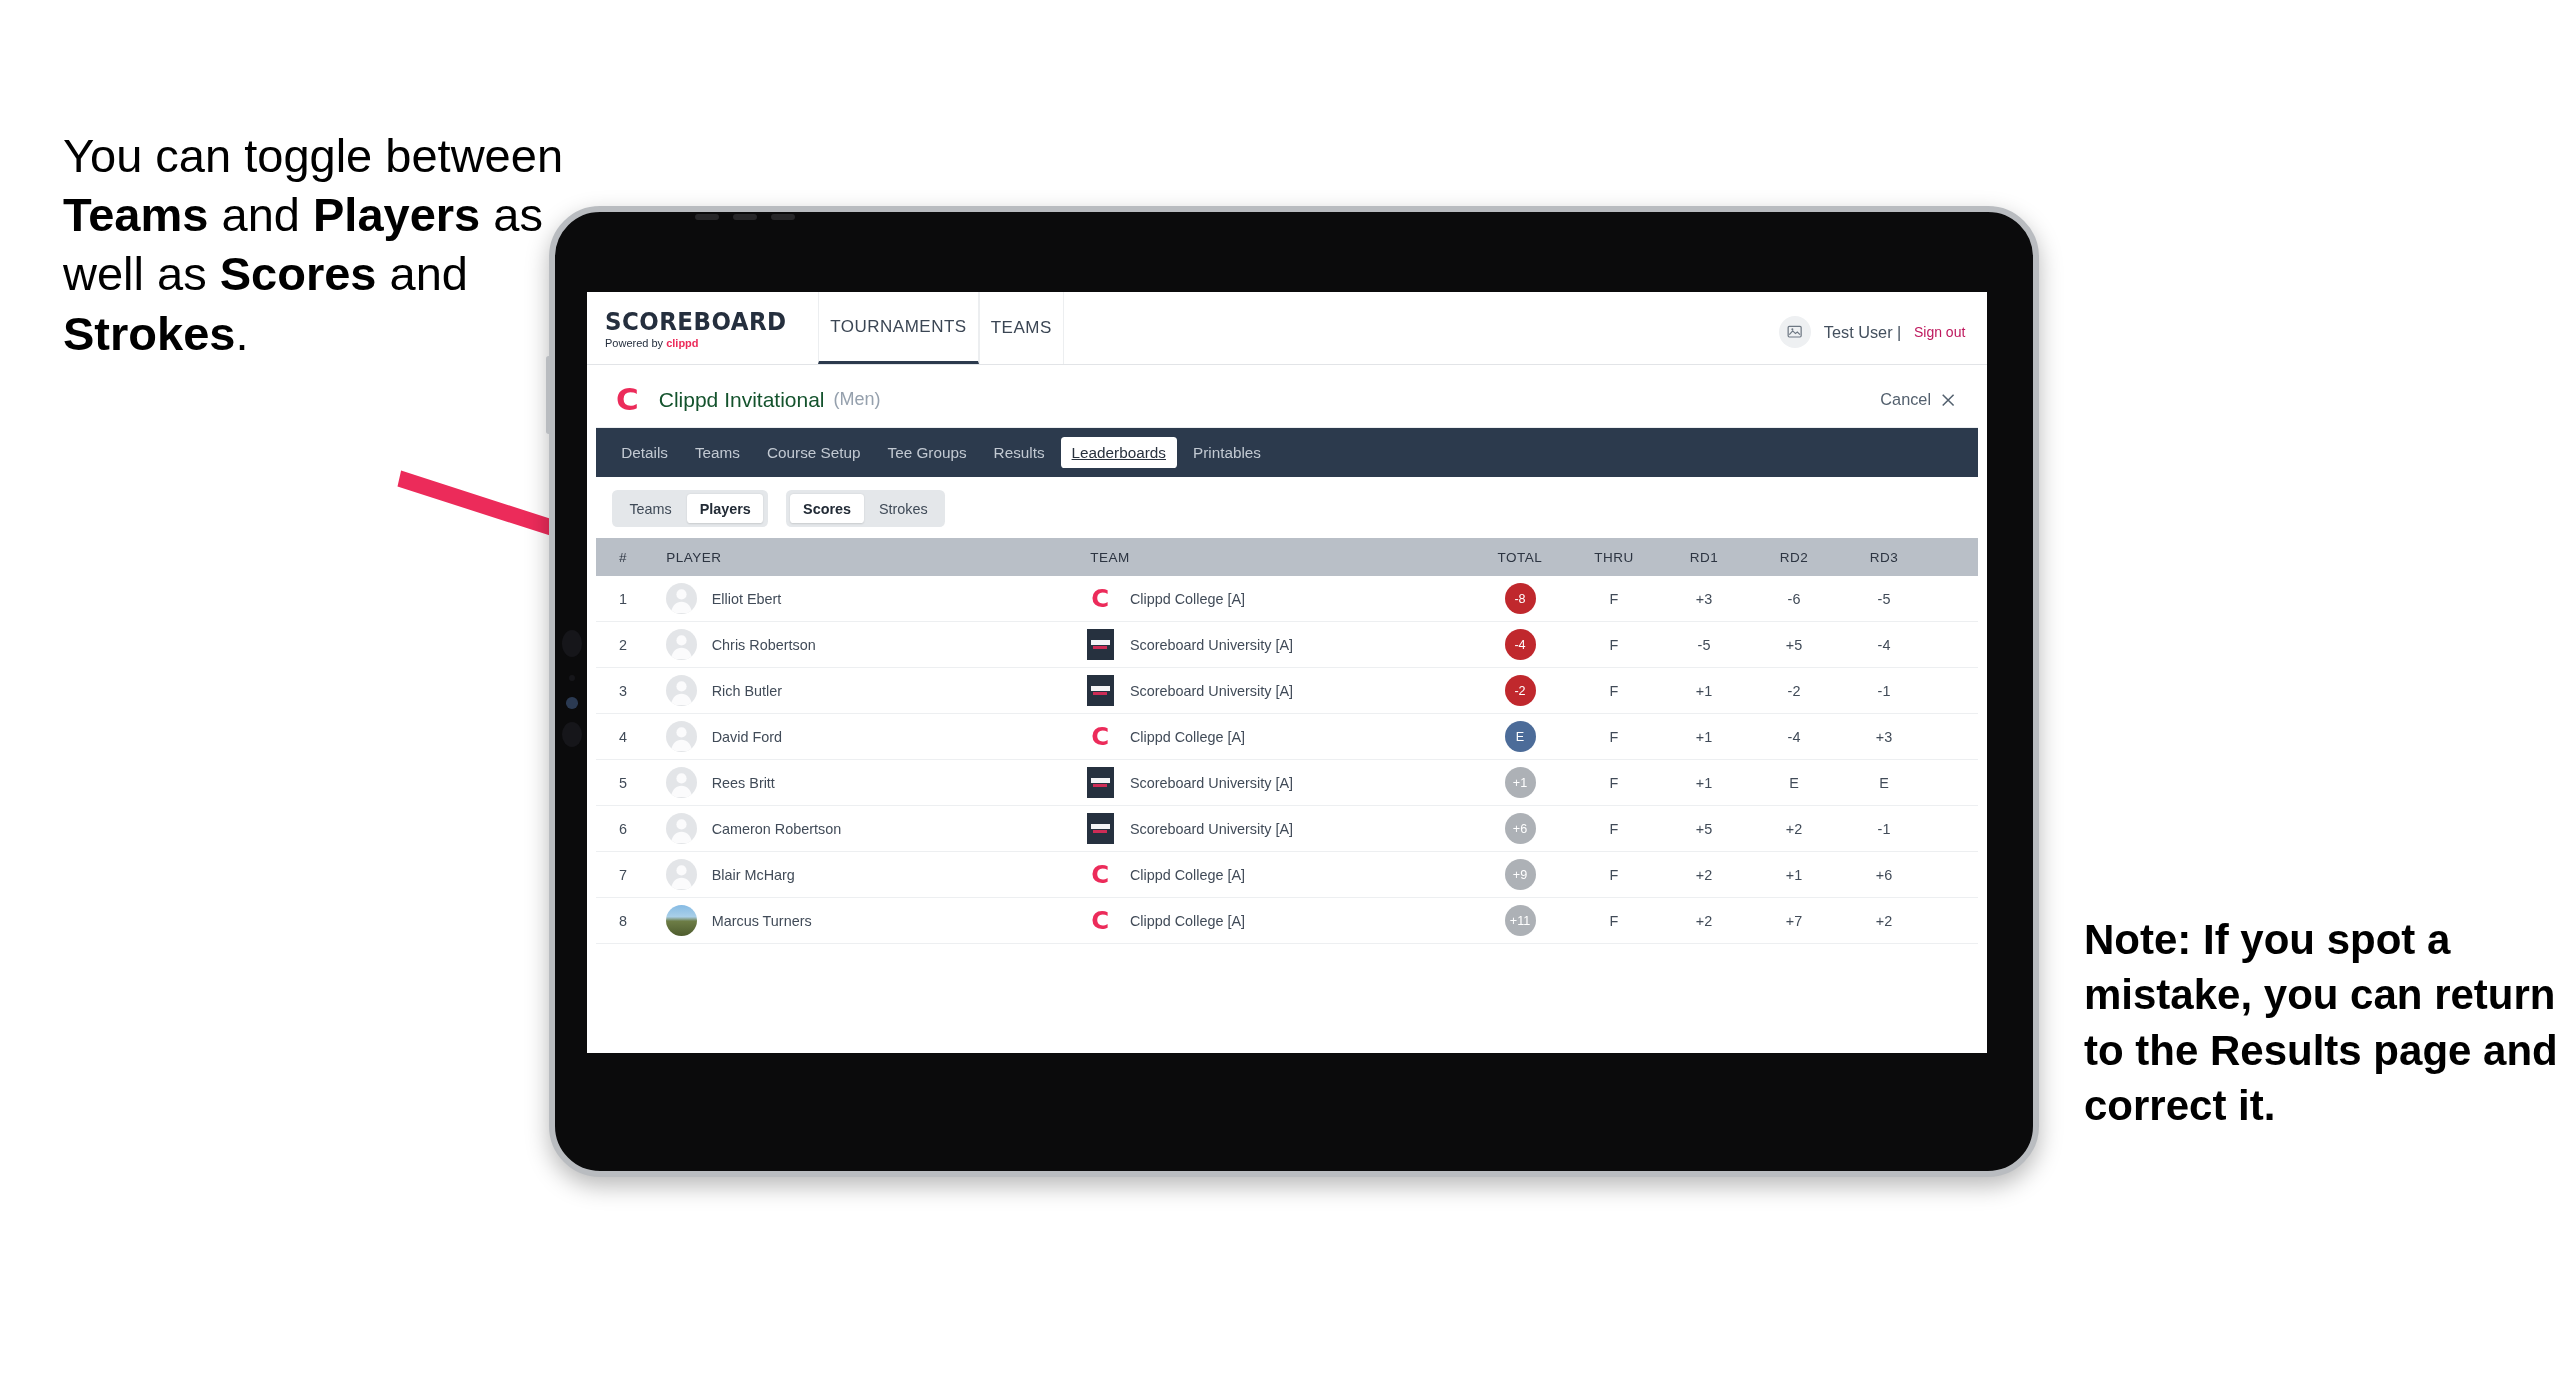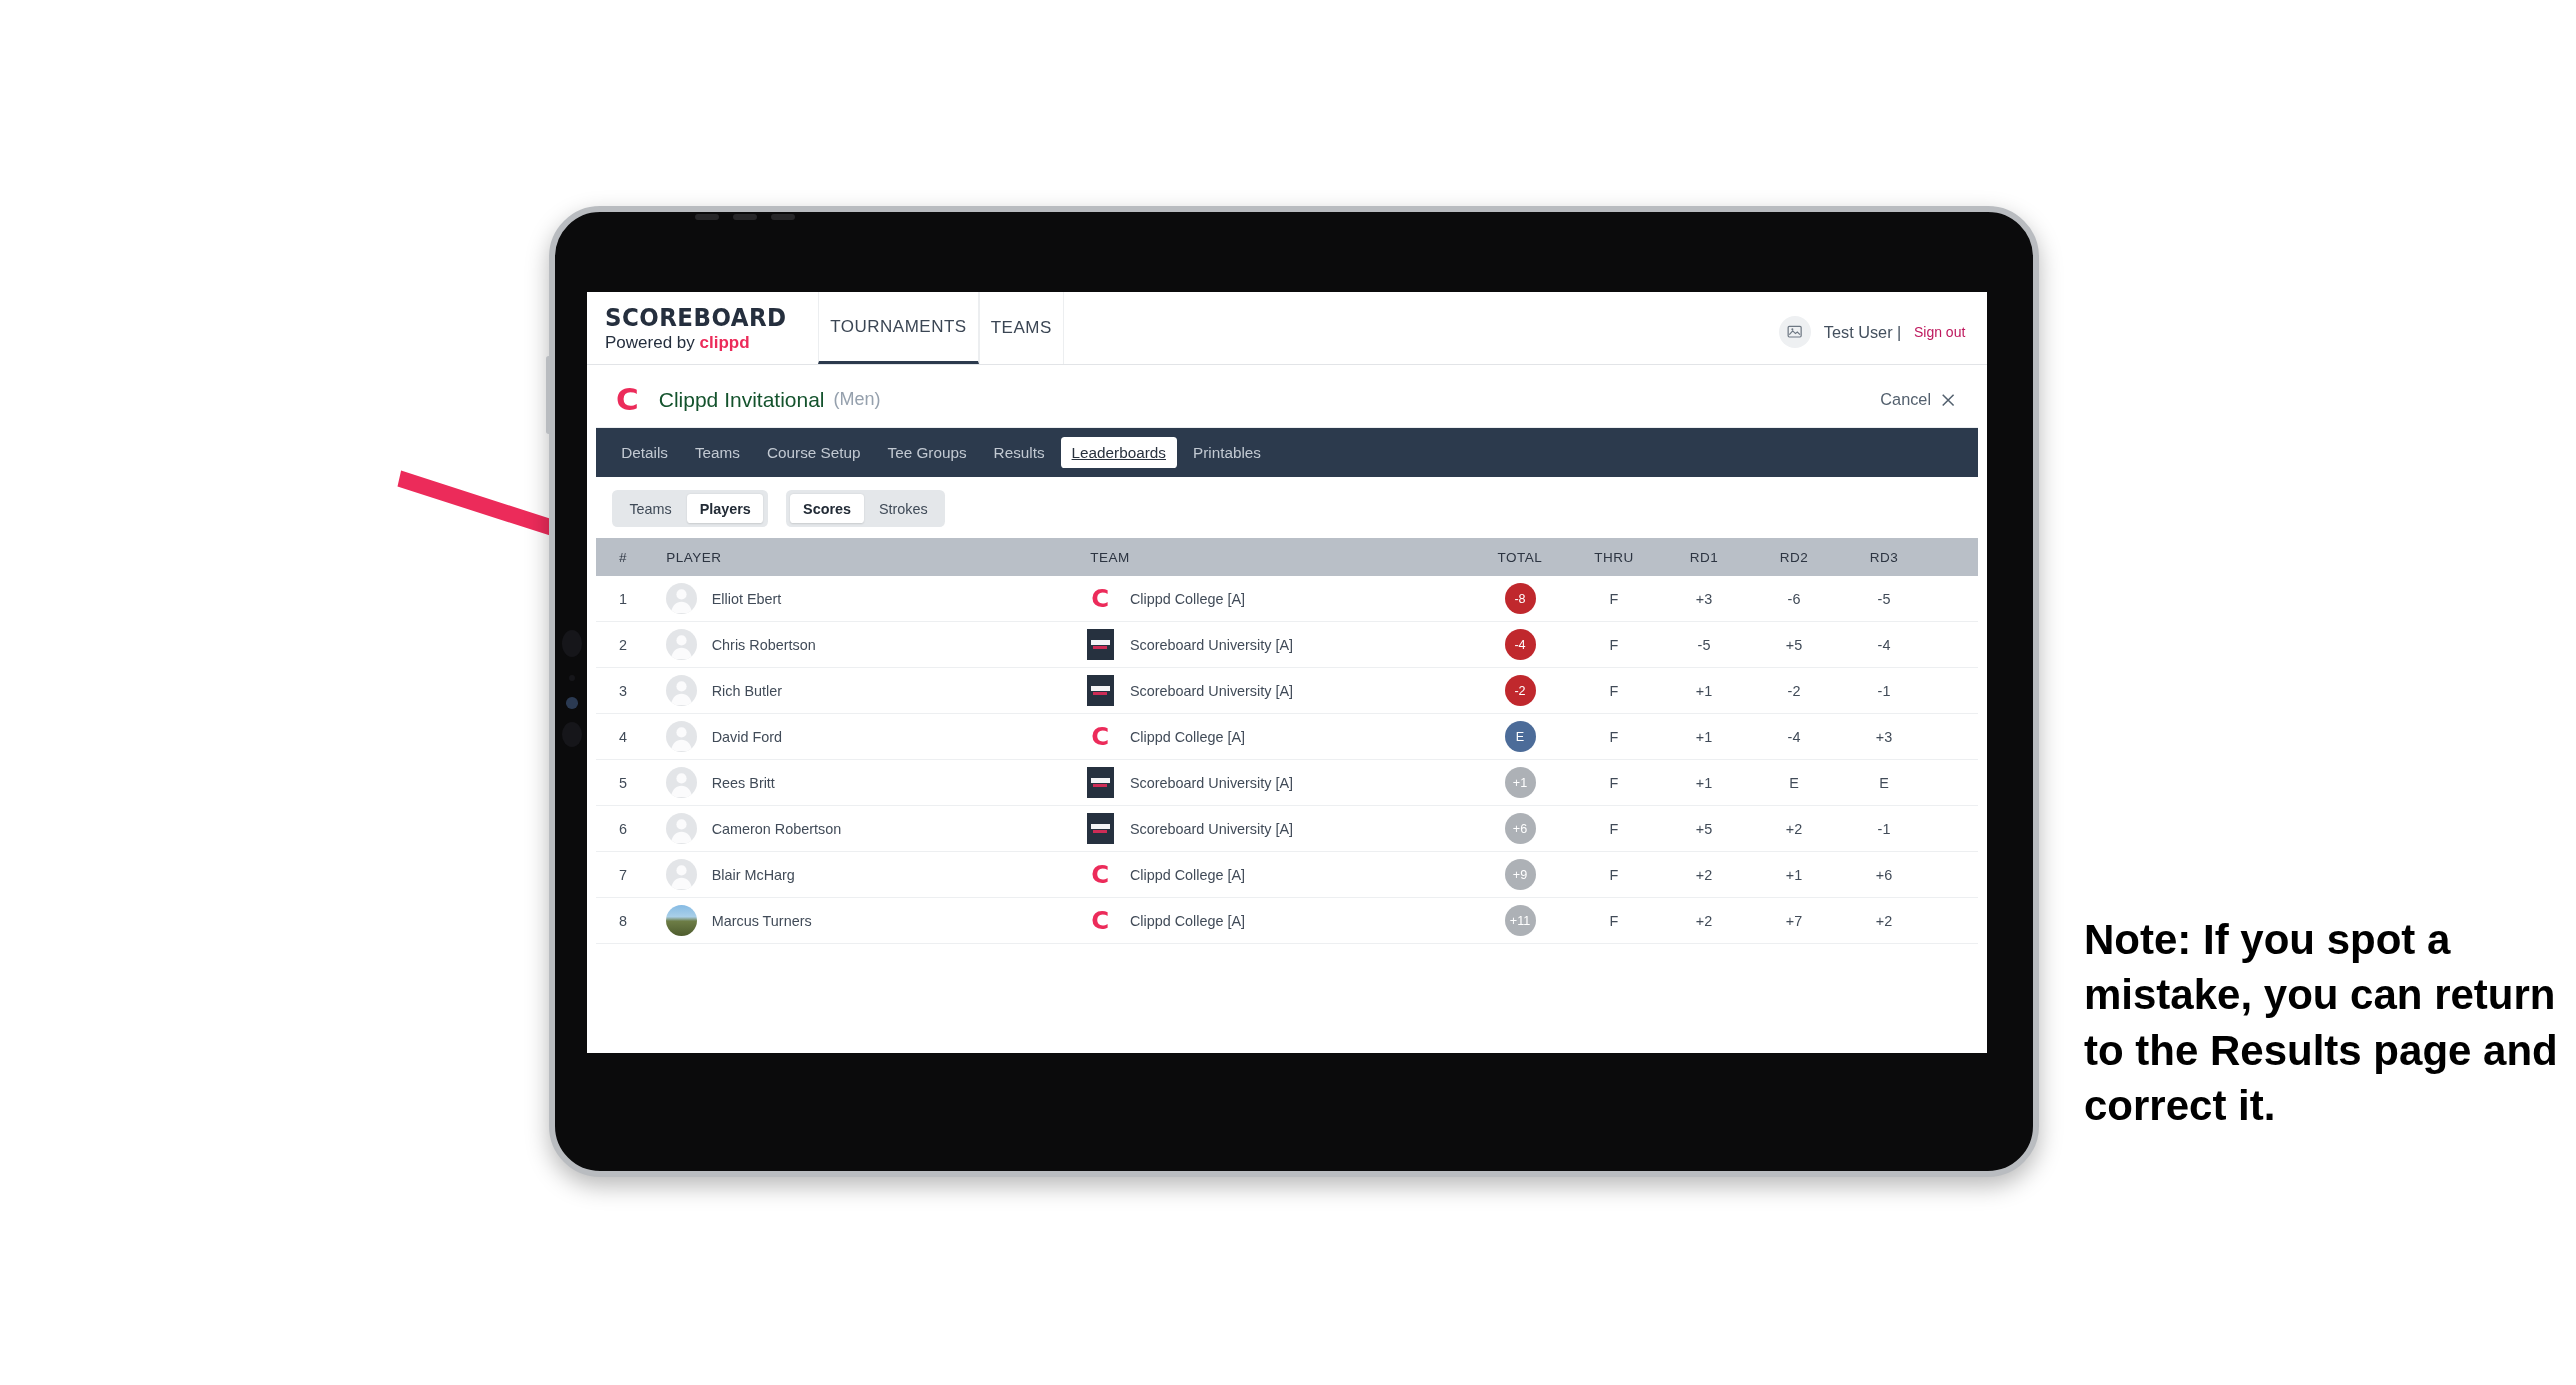--- a/index.html
+++ b/index.html
@@ -57,21 +57,21 @@
   
   #appbar {
     height: 73px; background: #fff; display: flex; align-items: stretch;
     border-bottom: 0.9px solid #e2e4e7; position: relative;
   }
   .brand { display: flex; flex-direction: column; justify-content: center; padding: 0 20px 0 18px; }
   .brand-title {
     font-size: 24.4px; font-weight: 700; letter-spacing: 0.5px; color: #252f3e;
     font-family: "DejaVu Sans", sans-serif; transform: scaleX(.94); transform-origin: left center;
   }
-  .brand-sub { font-size: 17px; color: #252f3e; margin-top: 1.8px; font-weight: 400; }
+  .brand-sub { font-size: 11px; color: #252f3e; margin-top: 1.8px; font-weight: 400; }
   .brand-sub i { color: #ec2b5a; font-style: normal; font-weight: 700; }
 
   .topnav { display: flex; align-items: stretch; }
   .topnav a {
     display: flex; align-items: center; padding: 0 11px;
     font-size: 17px; color: #3b4654; letter-spacing: 0.5px; text-decoration: none;
     border-left: 0.9px solid #eceef0; border-right: 0.9px solid #eceef0;
   }
   .topnav a.active { border-bottom: 3.6px solid #2c3a4d; }
 
@@ -155,20 +155,21 @@
   }
   .badge.red  { background: #c0282d; }
   .badge.blue { background: #4c6c99; }
   .badge.gray { background: #adb1b6; }
 </style>
 </head>
 <body>
 
 <div id="stage">
 
+  <div class="annot" id="annot-left">You can toggle between <b>Teams</b> and <b>Players</b> as well as <b>Scores</b> and <b>Strokes</b>.</div>
 
   <svg id="arrow" viewBox="0 0 280 130">
     <path d="M4 16 L214 84 L196 34 L276 98 L176 118 L206 100 L0 34 Z" fill="#ec2b5a"></path>
   </svg>
 
   <div class="annot" id="annot-right">Note: If you spot a mistake, you can return to the Results page and correct it.</div>
 
   <div id="tablet">
     <div class="tab-btn" id="btn-vol1"></div>
   </div>

